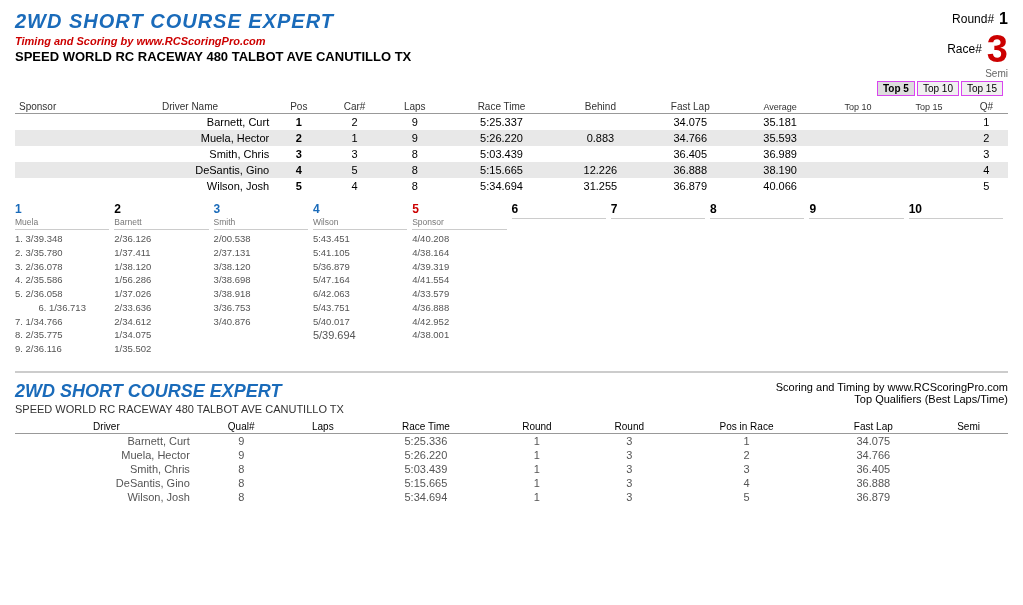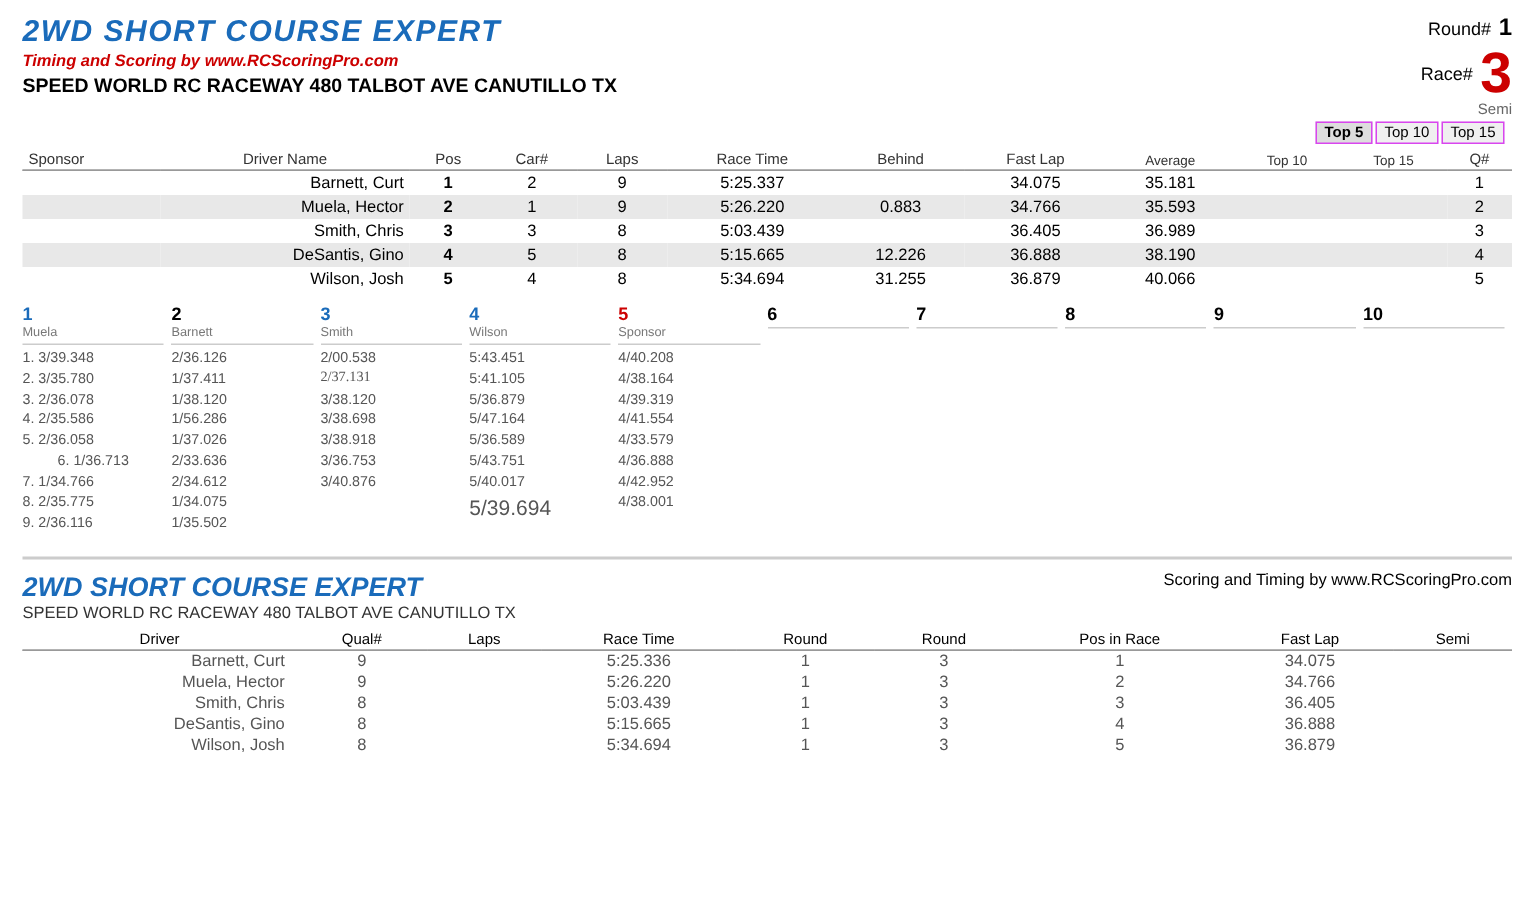--- a/index.html
+++ b/index.html
@@ -368,39 +368,39 @@
           <div style="font-size: 9.5px; color: rgb(85, 85, 85); line-height: 1.45;">1/56.286</div>
           <div style="font-size: 9.5px; color: rgb(85, 85, 85); line-height: 1.45;">1/37.026</div>
           <div style="font-size: 9.5px; color: rgb(85, 85, 85); line-height: 1.45;">2/33.636</div>
           <div style="font-size: 9.5px; color: rgb(85, 85, 85); line-height: 1.45;">2/34.612</div>
           <div style="font-size: 9.5px; color: rgb(85, 85, 85); line-height: 1.45;">1/34.075</div>
           <div style="font-size: 9.5px; color: rgb(85, 85, 85); line-height: 1.45;">1/35.502</div>
         </div>
         <div style="display: flex; flex-direction: column; padding-right: 5px;">
           <div style="border-bottom: 1px solid rgb(204, 204, 204); margin-bottom: 2px; padding-bottom: 2px;"><span style="font-weight:bold; font-size:12px; color:#1a6bba;">3</span><br><span style="font-size:8.5px; color:#777;">Smith</span></div>
           <div style="font-size: 9.5px; color: rgb(85, 85, 85); line-height: 1.45;">2/00.538</div>
-          <div style="font-size: 9.5px; color: rgb(85, 85, 85); line-height: 1.45; font-family: Liberation Serif, serif;">2/37.131</div>
+          <div style="font-size: 9.5px; color: rgb(85, 85, 85); line-height: 1.45;">2/37.131</div>
           <div style="font-size: 9.5px; color: rgb(85, 85, 85); line-height: 1.45;">3/38.120</div>
           <div style="font-size: 9.5px; color: rgb(85, 85, 85); line-height: 1.45;">3/38.698</div>
           <div style="font-size: 9.5px; color: rgb(85, 85, 85); line-height: 1.45;">3/38.918</div>
           <div style="font-size: 9.5px; color: rgb(85, 85, 85); line-height: 1.45;">3/36.753</div>
           <div style="font-size: 9.5px; color: rgb(85, 85, 85); line-height: 1.45;">3/40.876</div>
           <div style="font-size: 9.5px; color: rgb(85, 85, 85); line-height: 1.45;"></div>
           <div style="font-size: 9.5px; color: rgb(85, 85, 85); line-height: 1.45;"></div>
         </div>
         <div style="display: flex; flex-direction: column; padding-right: 5px;">
           <div style="border-bottom: 1px solid rgb(204, 204, 204); margin-bottom: 2px; padding-bottom: 2px;"><span style="font-weight:bold; font-size:12px; color:#1a6bba;">4</span><br><span style="font-size:8.5px; color:#777;">Wilson</span></div>
           <div style="font-size: 9.5px; color: rgb(85, 85, 85); line-height: 1.45;">5:43.451</div>
           <div style="font-size: 9.5px; color: rgb(85, 85, 85); line-height: 1.45;">5:41.105</div>
           <div style="font-size: 9.5px; color: rgb(85, 85, 85); line-height: 1.45;">5/36.879</div>
           <div style="font-size: 9.5px; color: rgb(85, 85, 85); line-height: 1.45;">5/47.164</div>
-          <div style="font-size: 9.5px; color: rgb(85, 85, 85); line-height: 1.45;">5/36.589</div>
+          <div style="font-size: 9.5px; color: rgb(85, 85, 85); line-height: 1.45;">6/42.063</div>
           <div style="font-size: 9.5px; color: rgb(85, 85, 85); line-height: 1.45;">5/43.751</div>
           <div style="font-size: 9.5px; color: rgb(85, 85, 85); line-height: 1.45;">5/40.017</div>
-          <div style="font-size: 14px; color: rgb(85, 85, 85); line-height: 1.45;">5/39.694</div>
+          <div style="font-size: 11px; color: rgb(85, 85, 85); line-height: 1.45;">5/39.694</div>
           <div style="font-size: 9.5px; color: rgb(85, 85, 85); line-height: 1.45;"></div>
         </div>
         <div style="display: flex; flex-direction: column; padding-right: 5px;">
           <div style="border-bottom: 1px solid rgb(204, 204, 204); margin-bottom: 2px; padding-bottom: 2px;"><span style="font-weight:bold; font-size:12px; color:#cc0000;">5</span><br><span style="font-size:8.5px; color:#777;">Sponsor</span></div>
           <div style="font-size: 9.5px; color: rgb(85, 85, 85); line-height: 1.45;">4/40.208</div>
           <div style="font-size: 9.5px; color: rgb(85, 85, 85); line-height: 1.45;">4/38.164</div>
           <div style="font-size: 9.5px; color: rgb(85, 85, 85); line-height: 1.45;">4/39.319</div>
           <div style="font-size: 9.5px; color: rgb(85, 85, 85); line-height: 1.45;">4/41.554</div>
           <div style="font-size: 9.5px; color: rgb(85, 85, 85); line-height: 1.45;">4/33.579</div>
           <div style="font-size: 9.5px; color: rgb(85, 85, 85); line-height: 1.45;">4/36.888</div>
@@ -427,20 +427,21 @@
   </div>
 
   <div class="bottom-section">
     <div style="display:flex; justify-content:space-between; align-items:flex-start;">
       <div>
         <div class="bottom-title">2WD SHORT COURSE EXPERT</div>
         <div class="bottom-subtitle">SPEED WORLD RC RACEWAY 480 TALBOT AVE CANUTILLO TX</div>
       </div>
       <div class="bottom-right">
         <div>Scoring and Timing by www.RCScoringPro.com</div>
+        <div>Top Qualifiers (Best Laps/Time)</div>
       </div>
     </div>
 
     <table class="qualifiers-table" style="margin-top:5px;">
       <thead>
         <tr>
           <th>Driver</th>
           <th>Qual#</th>
           <th>Laps</th>
           <th>Race Time</th>

